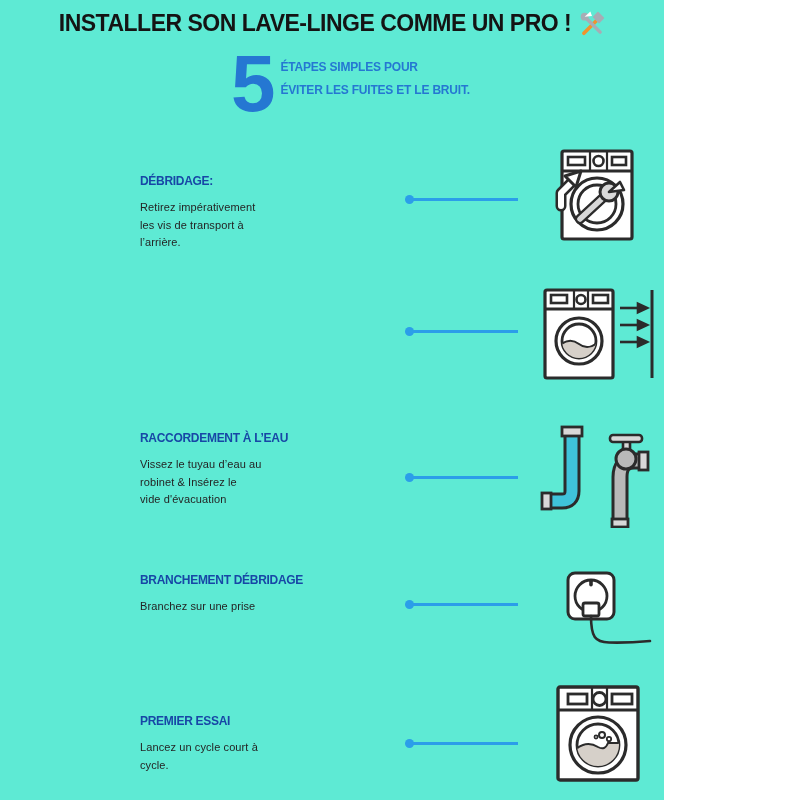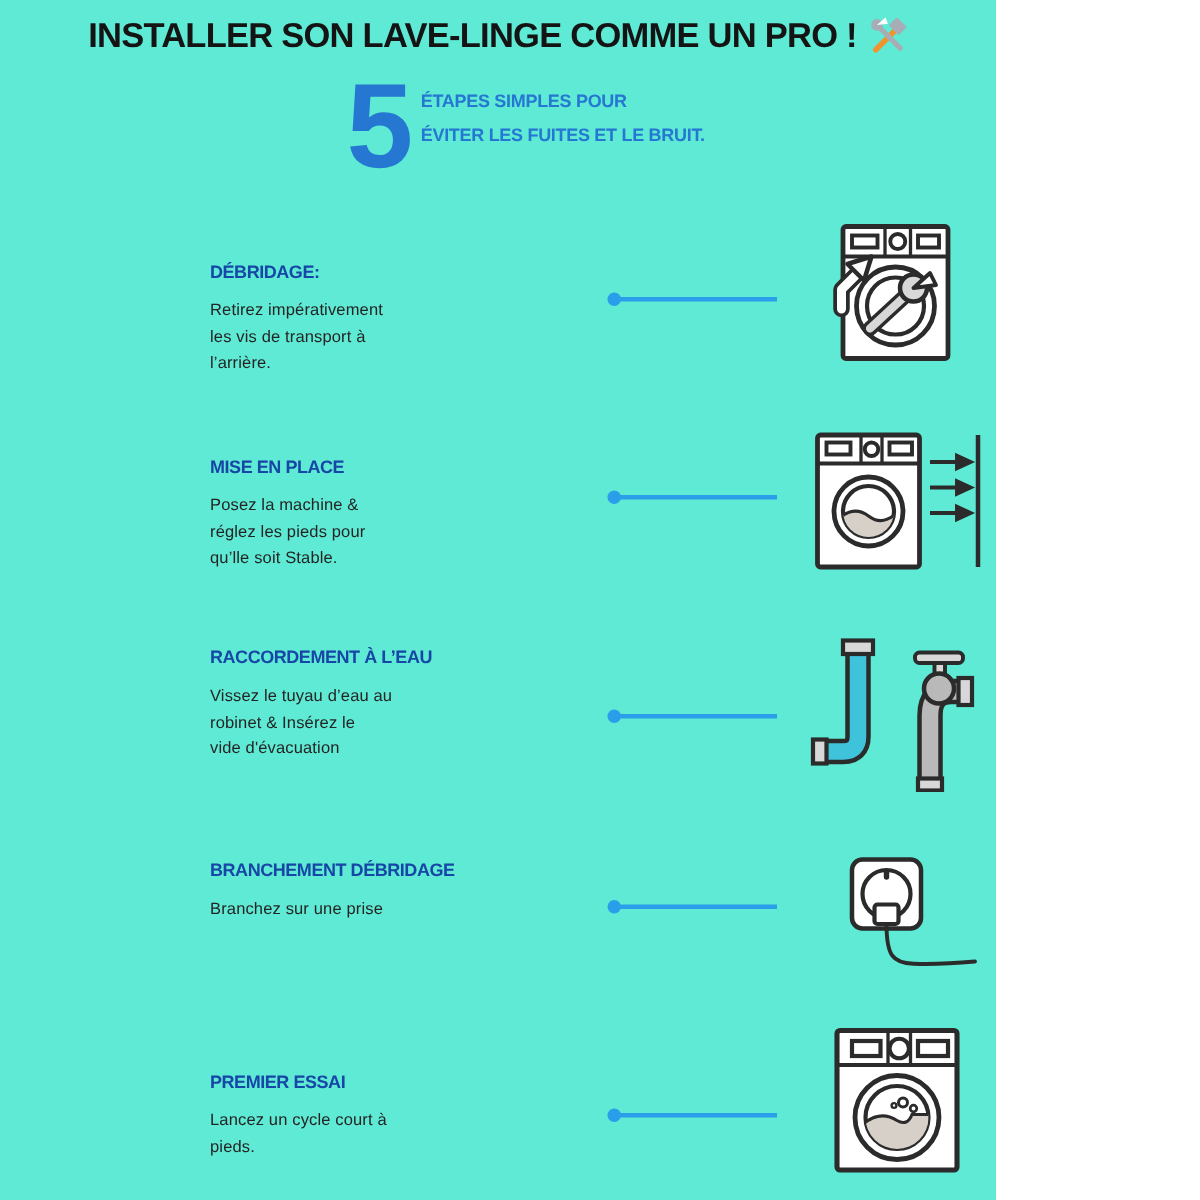--- a/index.html
+++ b/index.html
@@ -112,28 +112,20 @@
       <path d="M30,70 L56,46" stroke="var(--outline)" stroke-width="10" stroke-linecap="round" fill="none"></path>
       <path d="M30,70 L56,46" stroke="var(--metal-gray)" stroke-width="5.5" stroke-linecap="round" fill="none"></path>
       <circle cx="59" cy="43" r="9" fill="var(--metal-gray)" stroke="var(--outline)" stroke-width="3"></circle>
       <polygon points="59,43 70,33 74,41" fill="#fff" stroke="var(--outline)" stroke-width="2.6" stroke-linejoin="round"></polygon>
       <path d="M11,57 V44 L22,33" stroke="var(--outline)" stroke-width="11" stroke-linecap="round" stroke-linejoin="round" fill="none"></path>
       <path d="M11,57 V44 L22,33" stroke="#fff" stroke-width="6" stroke-linecap="round" stroke-linejoin="round" fill="none"></path>
       <polygon points="31,22 15,27 26,38" fill="#fff" stroke="var(--outline)" stroke-width="3" stroke-linejoin="round"></polygon>
     </svg>
   </div>
 
-  <div class="step-text" style="top:301px;">
-    <div class="step-title">MISE EN PLACE</div>
-    <div class="step-desc">
-      <span>Posez la machine &amp;</span>
-      <span>réglez les pieds pour</span>
-      <span>qu’lle soit Stable.</span>
-    </div>
-  </div>
   <div class="connector" style="top:327px;">
     <div class="dot"></div>
     <div class="rule"></div>
   </div>
   <div class="step-icon" style="left:543px;top:288px;width:112px;height:92px;">
     <svg viewBox="0 0 112 92">
       <defs>
           <clipPath id="drum2">
             <circle cx="36" cy="53" r="17"></circle>
           </clipPath>
@@ -207,21 +199,21 @@
       <rect x="32.2" y="14.5" width="3.6" height="7" rx="1.8" fill="var(--outline)"></rect>
       <rect x="26" y="38" width="16" height="13" rx="2" fill="#fff" stroke="var(--outline)" stroke-width="2.8"></rect>
       <path d="M34,51 C34,72 38,77 52,77.5 C68,78 82,77 93,76" stroke="var(--outline)" stroke-width="2.6" stroke-linecap="round" fill="none"></path>
     </svg>
   </div>
 
   <div class="step-text" style="top:711px;">
     <div class="step-title">PREMIER ESSAI</div>
     <div class="step-desc">
       <span>Lancez un cycle court à</span>
-      <span>pieds.</span>
+      <span>cycle.</span>
     </div>
   </div>
   <div class="connector" style="top:739px;">
     <div class="dot"></div>
     <div class="rule"></div>
   </div>
   <div class="step-icon" style="left:556px;top:685px;width:84px;height:98px;">
     <svg viewBox="0 0 84 98">
       <defs>
           <clipPath id="drum5">

